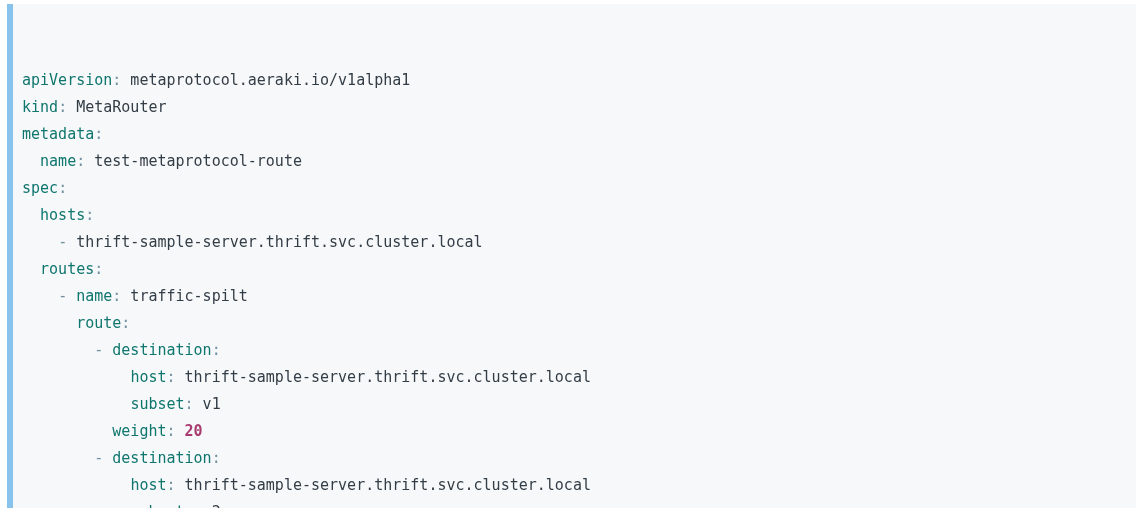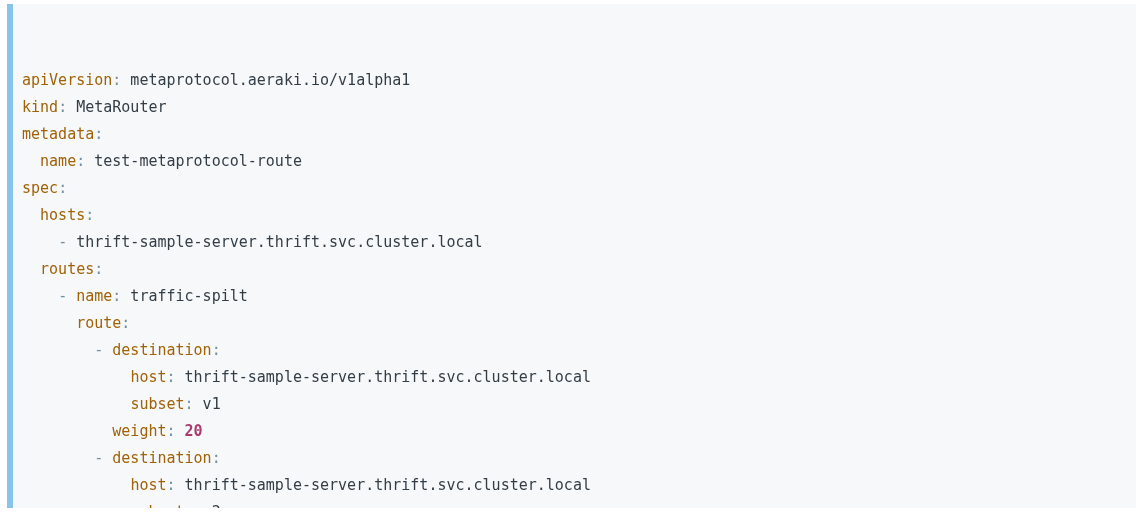--- a/index.html
+++ b/index.html
@@ -22,21 +22,21 @@
     font-size: 15px;
     line-height: 27px;
     white-space: pre;
     overflow: hidden;
   }
   .code-line {
     height: 27px;
     white-space: pre;
   }
   .tok-sp   { color: #333d46; }
-  .tok-key  { color: #a16207; text-align: center; }
+  .tok-key  { color: #0f766e; text-align: center; }
   .tok-punc { color: #72909f; }
   .tok-val  { color: #333d46; text-align: right; }
   .tok-num  { color: #a83a6e; font-weight: bold; }
 </style>
 </head>
 <body>
 
 <div class="code-wrap">
   <div><div class="code-line"><span class="tok-key">apiVersion</span><span class="tok-punc">:</span><span class="tok-val"> metaprotocol.aeraki.io/v1alpha1</span></div><div class="code-line"><span class="tok-key">kind</span><span class="tok-punc">:</span><span class="tok-val"> MetaRouter</span></div><div class="code-line"><span class="tok-key">metadata</span><span class="tok-punc">:</span></div><div class="code-line"><span class="tok-sp">  </span><span class="tok-key">name</span><span class="tok-punc">:</span><span class="tok-val"> test-metaprotocol-route</span></div><div class="code-line"><span class="tok-key">spec</span><span class="tok-punc">:</span></div><div class="code-line"><span class="tok-sp">  </span><span class="tok-key">hosts</span><span class="tok-punc">:</span></div><div class="code-line"><span class="tok-sp">    </span><span class="tok-punc">- </span><span class="tok-val">thrift-sample-server.thrift.svc.cluster.local</span></div><div class="code-line"><span class="tok-sp">  </span><span class="tok-key">routes</span><span class="tok-punc">:</span></div><div class="code-line"><span class="tok-sp">    </span><span class="tok-punc">- </span><span class="tok-key">name</span><span class="tok-punc">:</span><span class="tok-val"> traffic-spilt</span></div><div class="code-line"><span class="tok-sp">      </span><span class="tok-key">route</span><span class="tok-punc">:</span></div><div class="code-line"><span class="tok-sp">        </span><span class="tok-punc">- </span><span class="tok-key">destination</span><span class="tok-punc">:</span></div><div class="code-line"><span class="tok-sp">            </span><span class="tok-key">host</span><span class="tok-punc">:</span><span class="tok-val"> thrift-sample-server.thrift.svc.cluster.local</span></div><div class="code-line"><span class="tok-sp">            </span><span class="tok-key">subset</span><span class="tok-punc">:</span><span class="tok-val"> v1</span></div><div class="code-line"><span class="tok-sp">          </span><span class="tok-key">weight</span><span class="tok-punc">:</span><span class="tok-sp"> </span><span class="tok-num">20</span></div><div class="code-line"><span class="tok-sp">        </span><span class="tok-punc">- </span><span class="tok-key">destination</span><span class="tok-punc">:</span></div><div class="code-line"><span class="tok-sp">            </span><span class="tok-key">host</span><span class="tok-punc">:</span><span class="tok-val"> thrift-sample-server.thrift.svc.cluster.local</span></div><div class="code-line"><span class="tok-sp">            </span><span class="tok-key">subset</span><span class="tok-punc">:</span><span class="tok-val"> v2</span></div></div>
 </div>

